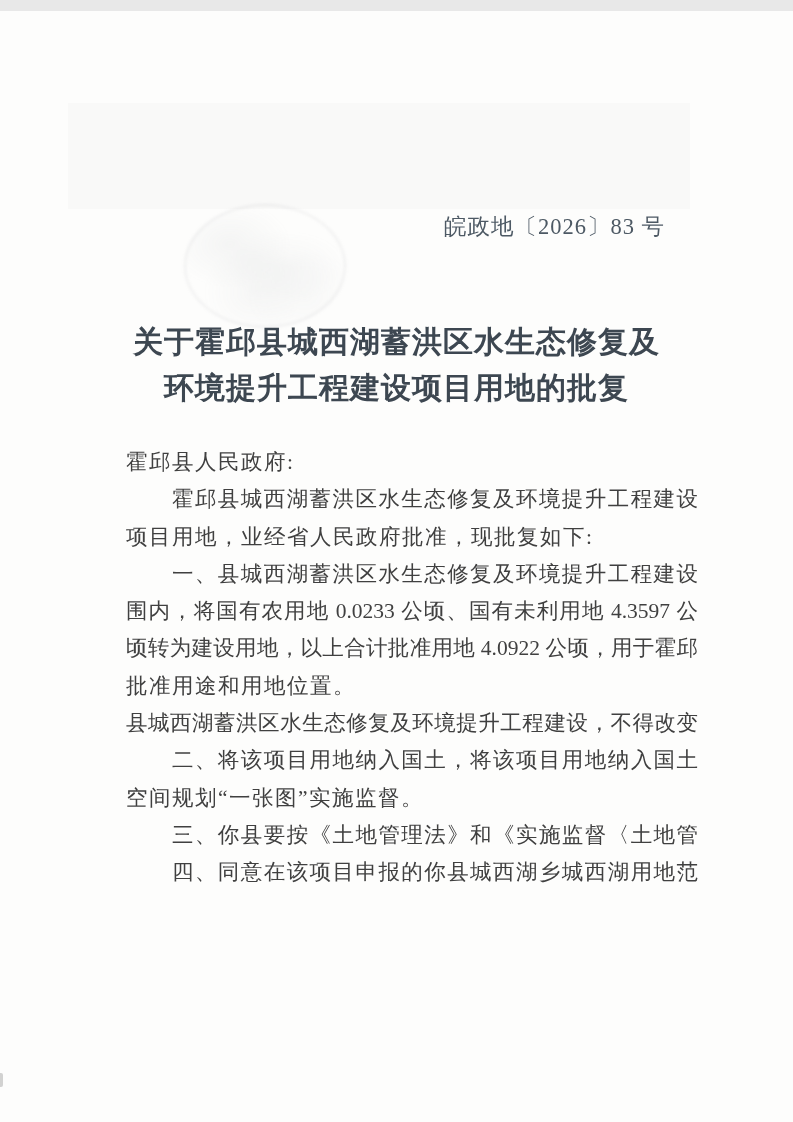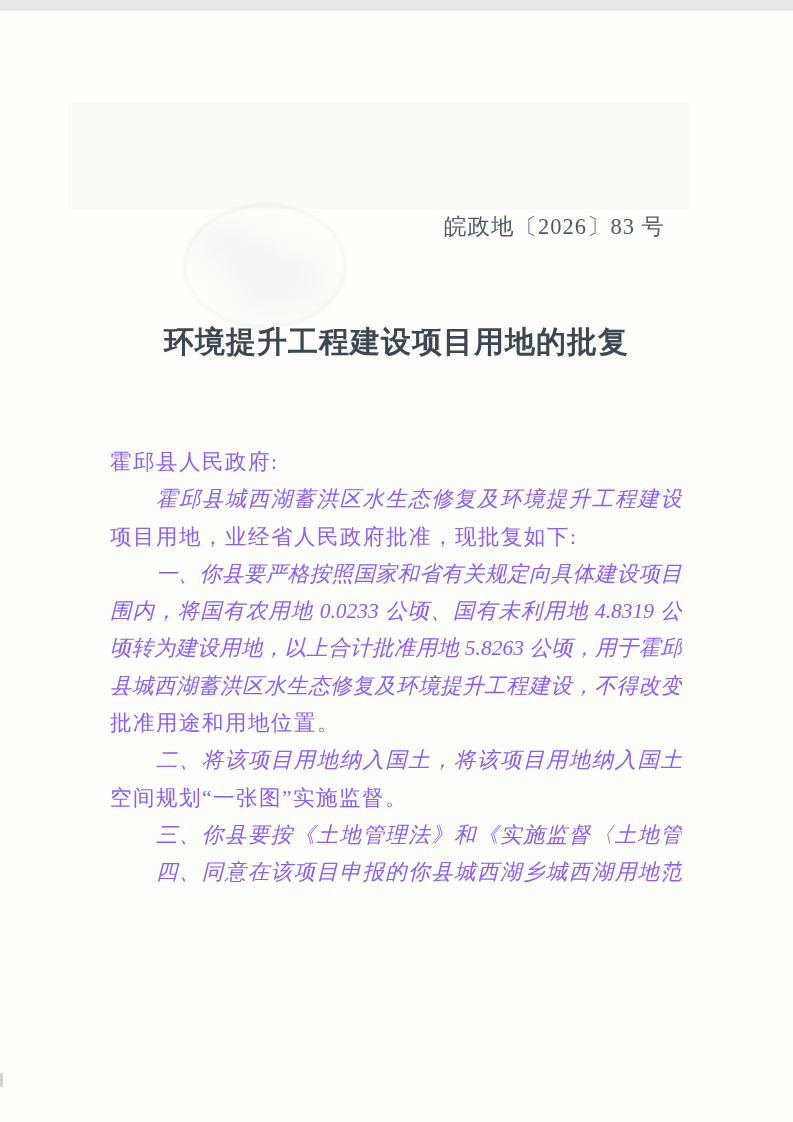--- a/index.html
+++ b/index.html
@@ -60,40 +60,39 @@
     font-family: "Liberation Sans", "DejaVu Sans", sans-serif;
     font-weight: 700;
     font-size: 30px;
     line-height: 46px;
     letter-spacing: 1px;
     color: #3d4751;
   }
   .doc-body {
     position: absolute;
     top: 433px;
-    left: 110px;
+    left: 126px;
     width: 572px;
     font-size: 21.5px;
-    color: #8b5cf6;
+    color: #404040;
   }
   .line {
     height: 37.3px;
     line-height: 37.3px;
     text-align: left;
     letter-spacing: 1.5px;
     white-space: nowrap;
   }
   .line.fill {
     letter-spacing: 0;
     white-space: normal;
     text-align: justify;
     text-align-last: justify;
     text-justify: inter-character;
     overflow: hidden;
-    font-style: italic;
   }
   .line.ind {
     text-indent: 46px;
   }
   
   .scan-line-bottom {
     position: absolute;
     left: 0;
     top: 1117px;
     width: 560px;
@@ -120,32 +119,33 @@
 
 <div class="page">
 
   <div class="redaction"></div>
 
   <div class="seal-ghost"></div>
 
   <div class="doc-number">皖政地〔2026〕83 号</div>
 
   <div class="doc-title">
+    <div>关于霍邱县城西湖蓄洪区水生态修复及</div>
     <div>环境提升工程建设项目用地的批复</div>
   </div>
 
   <div class="doc-body">
     <div class="line">霍邱县人民政府:</div>
     <div class="line ind fill">霍邱县城西湖蓄洪区水生态修复及环境提升工程建设</div>
     <div class="line">项目用地，业经省人民政府批准，现批复如下:</div>
-    <div class="line ind fill">一、你县要严格按照国家和省有关规定向具体建设项目</div>
-    <div class="line fill">围内，将国有农用地 0.0233 公顷、国有未利用地 4.8319 公</div>
-    <div class="line fill">顷转为建设用地，以上合计批准用地 5.8263 公顷，用于霍邱</div>
+    <div class="line ind fill">一、县城西湖蓄洪区水生态修复及环境提升工程建设</div>
+    <div class="line fill">围内，将国有农用地 0.0233 公顷、国有未利用地 4.3597 公</div>
+    <div class="line fill">顷转为建设用地，以上合计批准用地 4.0922 公顷，用于霍邱</div>
+    <div class="line">批准用途和用地位置。</div>
     <div class="line fill">县城西湖蓄洪区水生态修复及环境提升工程建设，不得改变</div>
-    <div class="line">批准用途和用地位置。</div>
     <div class="line ind fill">二、将该项目用地纳入国土，将该项目用地纳入国土</div>
     <div class="line">空间规划“一张图”实施监督。</div>
     <div class="line ind fill">三、你县要按《土地管理法》和《实施监督〈土地管</div>
     <div class="line ind fill">四、同意在该项目申报的你县城西湖乡城西湖用地范</div>
   </div>
 
   <div class="scan-line-bottom"></div>
   <div class="scan-smudge-left"></div>
 
 </div>

